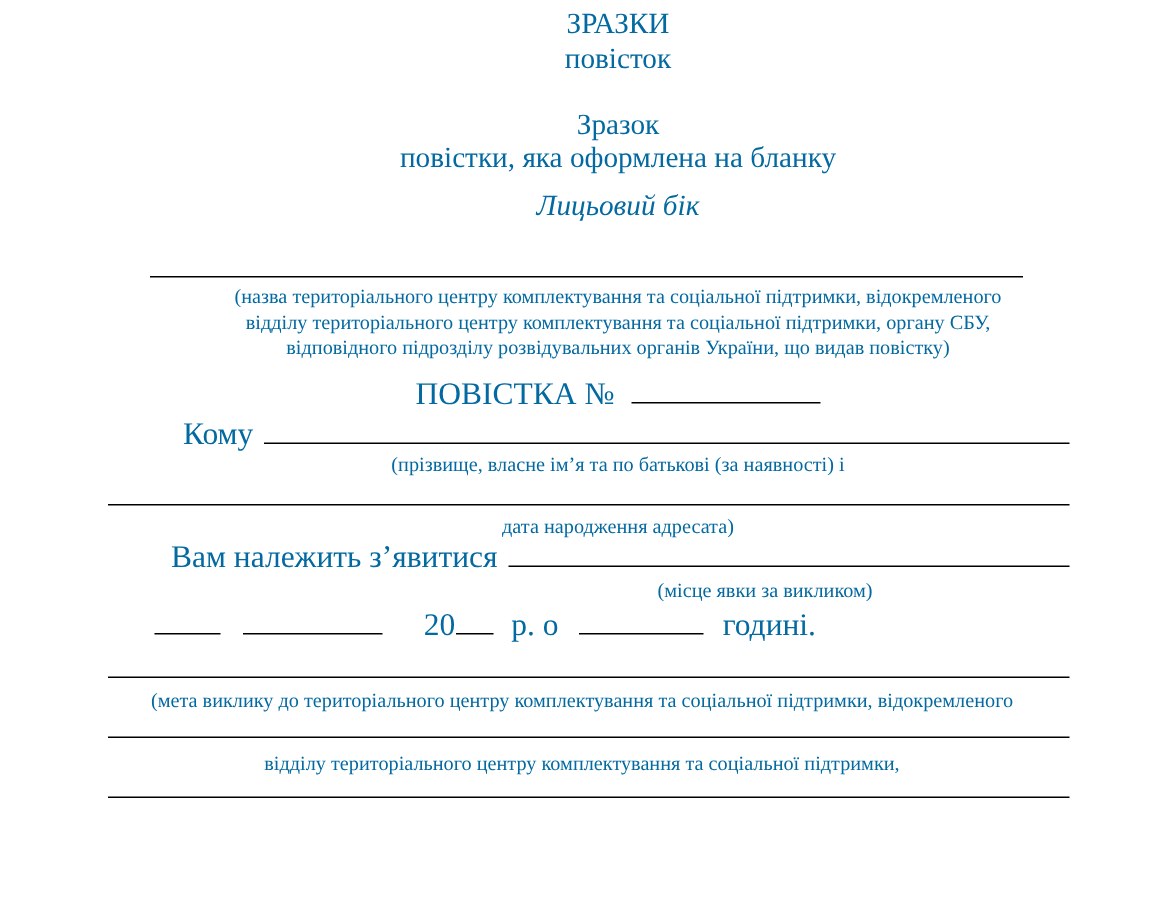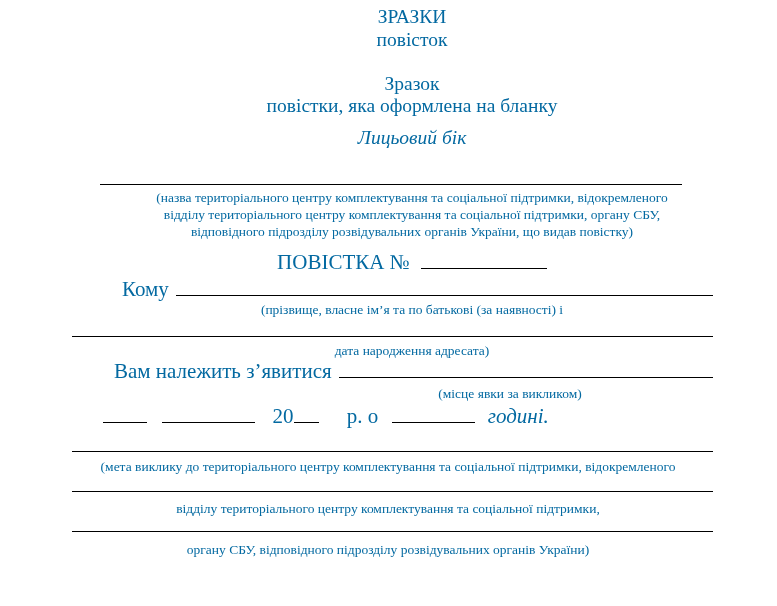--- a/index.html
+++ b/index.html
@@ -94,28 +94,27 @@
   <div class="abs body-text flex-row" style="top:361px; left:114px; width:599px;">
     <span>Вам належить з’явитися</span>
     <span class="fill-blank"></span>
   </div>
 
   <div class="abs caption" style="top:385px; left:300px; width:420px; text-align:center;font-family:Liberation Serif, serif;">(місце явки за викликом)</div>
 
   <div class="abs body-text" style="top:406px; left:103px;">
     <span class="blank" style="width:44px;"></span>
     <span class="blank" style="width:93px; margin-left:10px;"></span>
-    <span style="margin-left:12px;text-align:center;">20</span><span class="blank" style="width:25px;"></span>
-    <span style="margin-left:23px;">р. о</span>
+    <span style="margin-left:22px;text-align:center;">20</span><span class="blank" style="width:25px;"></span>
+    <span style="margin-left:7px;">р. о</span>
     <span class="blank" style="width:83px; margin-left:8px;"></span>
-    <span style="margin-left:8px;font-style:italic;">годині.</span>
+    <span style="margin-left:8px;">годині.</span>
   </div>
 
   <div class="abs rule" style="top:451px; left:72px; width:641px;"></div>
   <div class="abs center-388 caption" style="top:458px;">(мета виклику до територіального центру комплектування та соціальної підтримки, відокремленого</div>
 
   <div class="abs rule" style="top:491px; left:72px; width:641px;"></div>
   <div class="abs center-388 caption" style="top:500px;">відділу територіального центру комплектування та соціальної підтримки,</div>
 
   <div class="abs rule" style="top:531px; left:72px; width:641px;"></div>
-  <div class="abs center-388 caption" style="top:541px;">органу СБУ, відповідного підрозділу розвідувальних органів України)</div>
 
 </div>
 
 </body></html>

